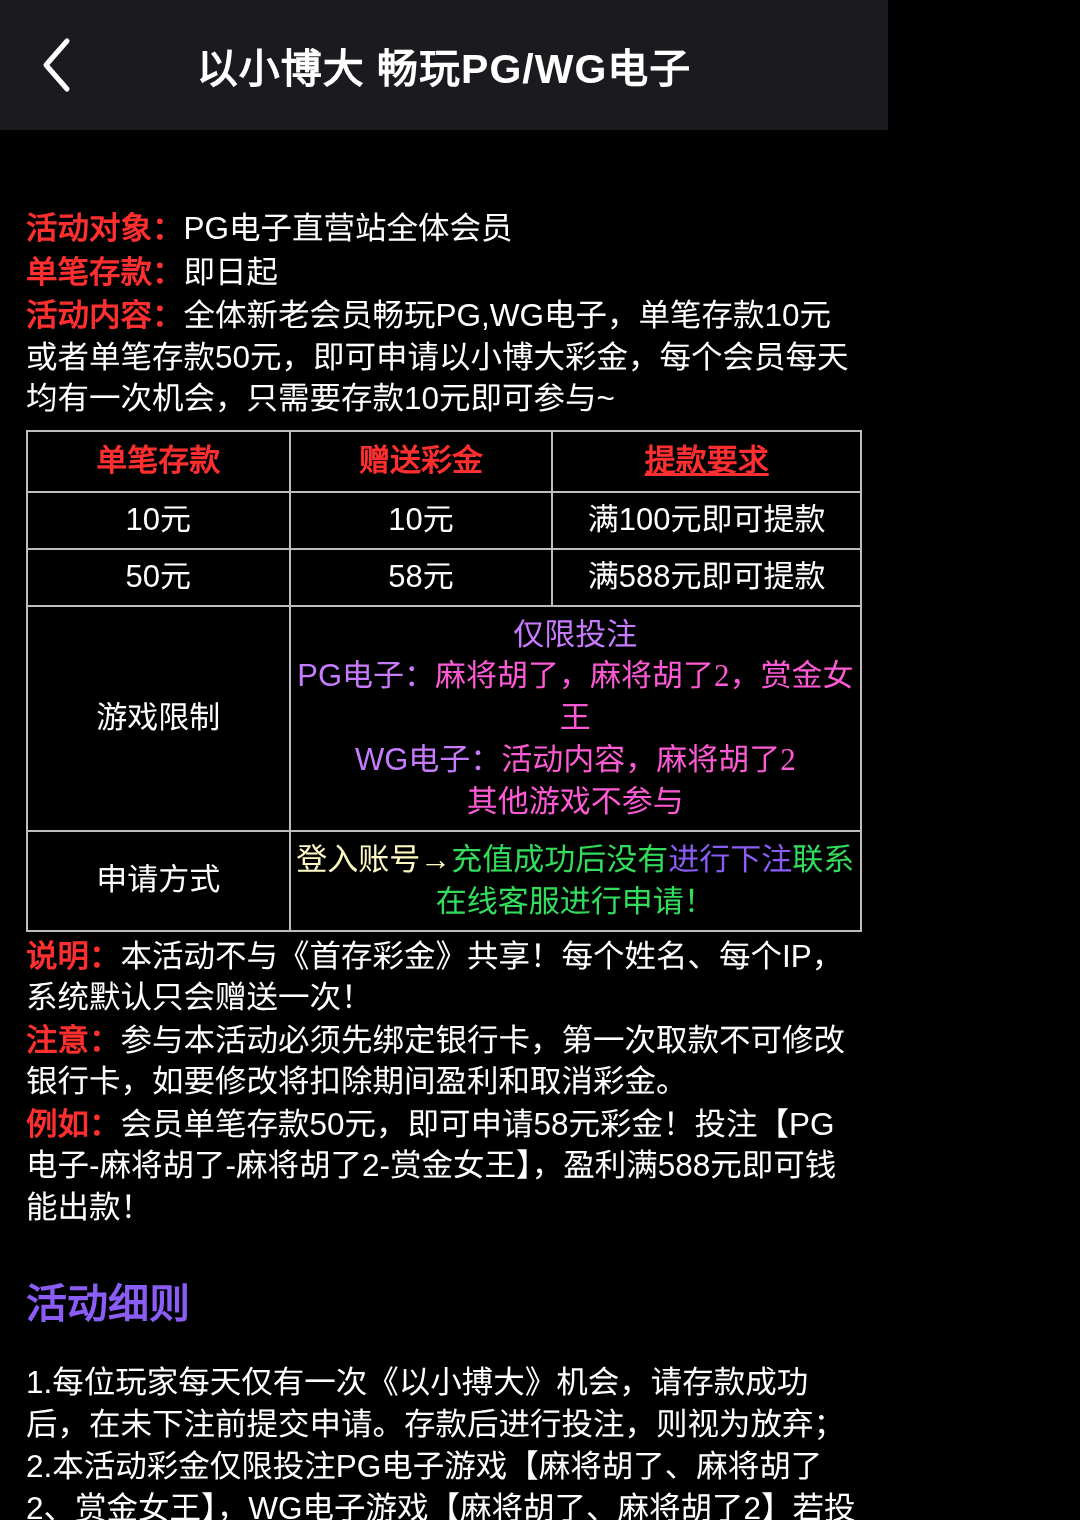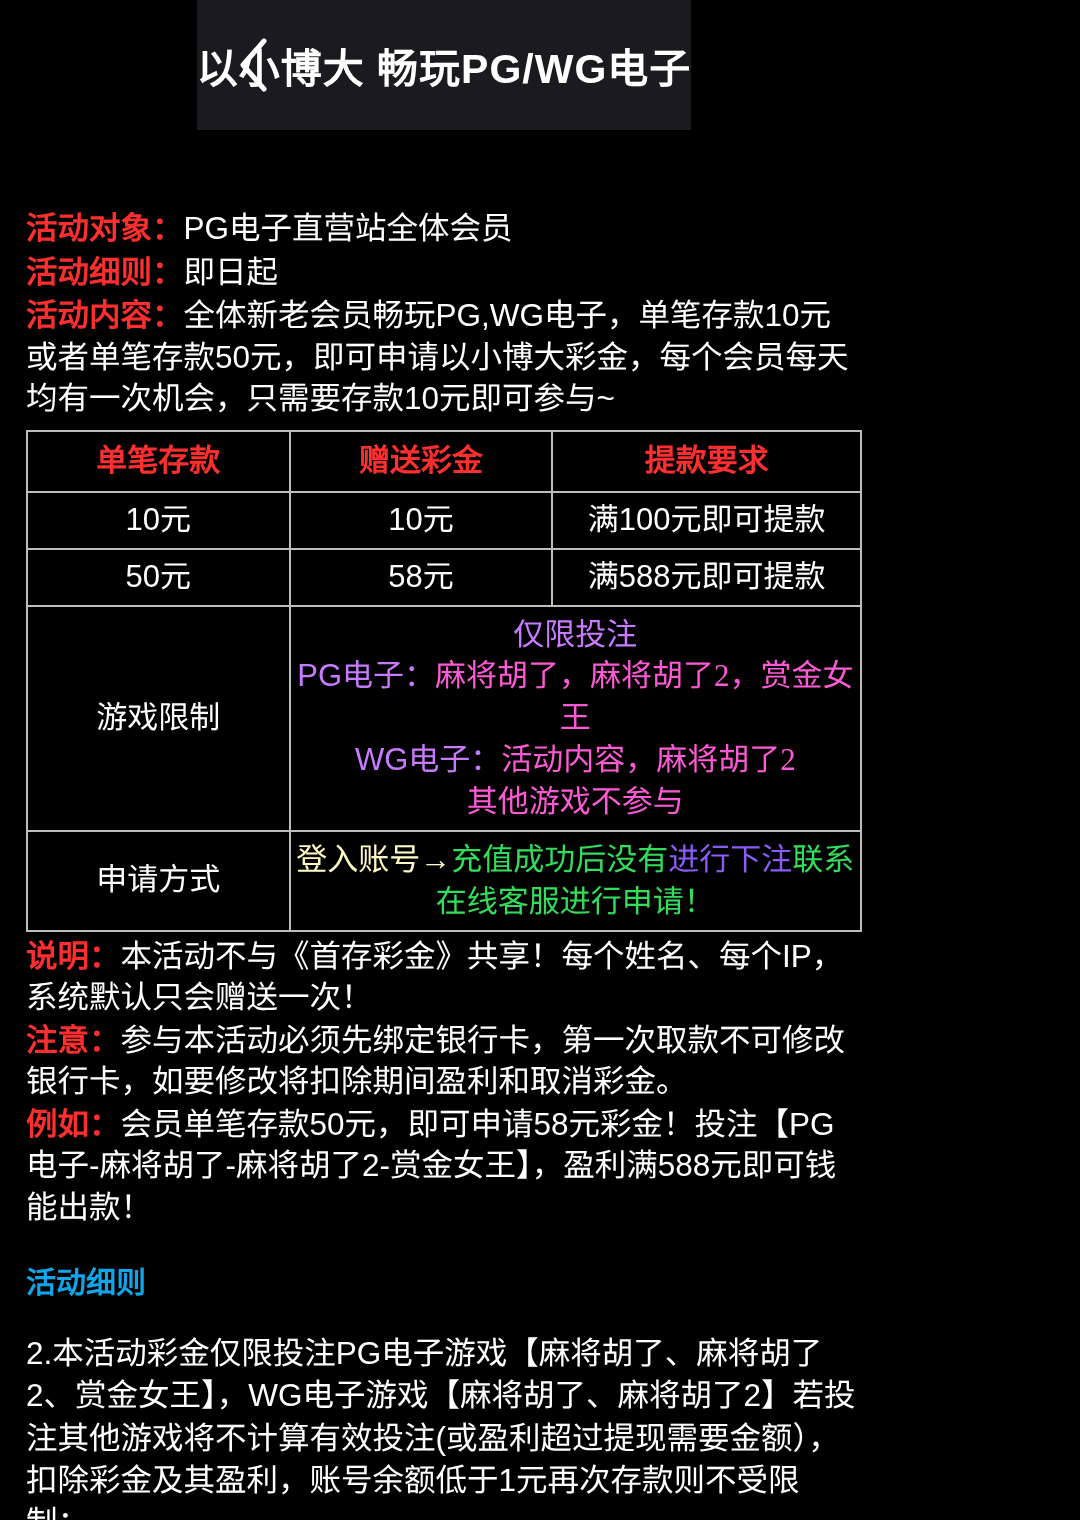--- a/index.html
+++ b/index.html
@@ -9,21 +9,20 @@
     width: 1080px; height: 1520px;
     font-family: "Liberation Sans", "DejaVu Sans", sans-serif;
     overflow: hidden;
   }
   .screen {
     width: 888px; height: 1520px;
     background: #000;
     position: relative;
     display: flex;
     flex-direction: column;
-    align-items: center;
   }
   
   .header {
     height: 130px;
     background: #1b1b1f;
     display: flex;
     align-items: center;
     position: relative;
     flex: 0 0 130px;
   }
@@ -74,35 +73,35 @@
     color: #ffffff;
   }
   table.promo th {
     color: #ff2f2f;
     font-weight: 700;
     font-size: 31px;
     padding: 9px 4px;
   }
   .col-a { width: 31.5%; }
   .col-b { width: 31.5%; }
-  .col-c { width: 37%; }
+  .col-c { width: 37%; text-decoration: underline; }
   .cell-multi { line-height: 1.35; padding: 8px 6px; border-radius: 15px; }
   .purple { color: #c77bff; }
   .pink { color: #ff5ad6; font-family: Liberation Serif, serif; }
   .green { color: #33dd5c; }
   .red-in { color: #8b5cf6; }
   .white { color: #fef9c3; }
 
   
   .notes { margin-top: 2px; }
   .section-title {
-    color: #0ea5e9;
+    color: #8b5cf6;
     font-weight: 700;
-    font-size: 30px;
-    margin: 34px 0 30px 0;
+    font-size: 41px;
+    margin: 48px 0 30px 0;
   }
   .rules { font-size: 31.5px; line-height: 1.34; }
   .rules p { margin: 0; }
 </style>
 </head>
 <body>
 
 <div class="screen">
 
   <div class="header">
@@ -116,21 +115,21 @@
     <div class="header-title">以小博大 畅玩PG/WG电子</div>
   </div>
 
   <div class="content">
 
     <div class="line">
       <span class="lbl-red">活动对象：</span><span class="body-text">PG电子直营站全体会员</span>
     </div>
 
     <div class="line">
-      <span class="lbl-red">活动细则：</span><span class="body-text">即日起</span>
+      <span class="lbl-red">单笔存款：</span><span class="body-text">即日起</span>
     </div>
 
     <div class="line">
       <span class="lbl-red">活动内容：</span><span class="body-text">全体新老会员畅玩PG,WG电子，单笔存款10元或者单笔存款50元，即可申请以小博大彩金，每个会员每天均有一次机会，只需要存款10元即可参与~</span>
     </div>
 
     <table class="promo">
       <thead>
         <tr>
           <th class="col-a">单笔存款</th>
@@ -178,19 +177,20 @@
       <p class="para">
         <span class="lbl-red">注意：</span><span class="body-text">参与本活动必须先绑定银行卡，第一次取款不可修改银行卡，如要修改将扣除期间盈利和取消彩金。</span>
       </p>
       <p class="para">
         <span class="lbl-red">例如：</span><span class="body-text">会员单笔存款50元，即可申请58元彩金！投注【PG电子-麻将胡了-麻将胡了2-赏金女王】，盈利满588元即可钱能出款！</span>
       </p>
     </div>
 
     <div class="section-title">活动细则</div>
     <div class="rules">
+      <p>1.每位玩家每天仅有一次《以小搏大》机会，请存款成功后，在未下注前提交申请。存款后进行投注，则视为放弃；</p>
       <p>2.本活动彩金仅限投注PG电子游戏【麻将胡了、麻将胡了2、赏金女王】，WG电子游戏【麻将胡了、麻将胡了2】若投注其他游戏将不计算有效投注(或盈利超过提现需要金额），扣除彩金及其盈利，账号余额低于1元再次存款则不受限制；</p>
       <p>3.每位会员仅限申请一次，如出现同姓名、手机号码、IP、则视为同一个人，公司有权拒绝派送彩金；</p>
 
     </div>
 
   </div>
 </div>
 
 </body></html>

